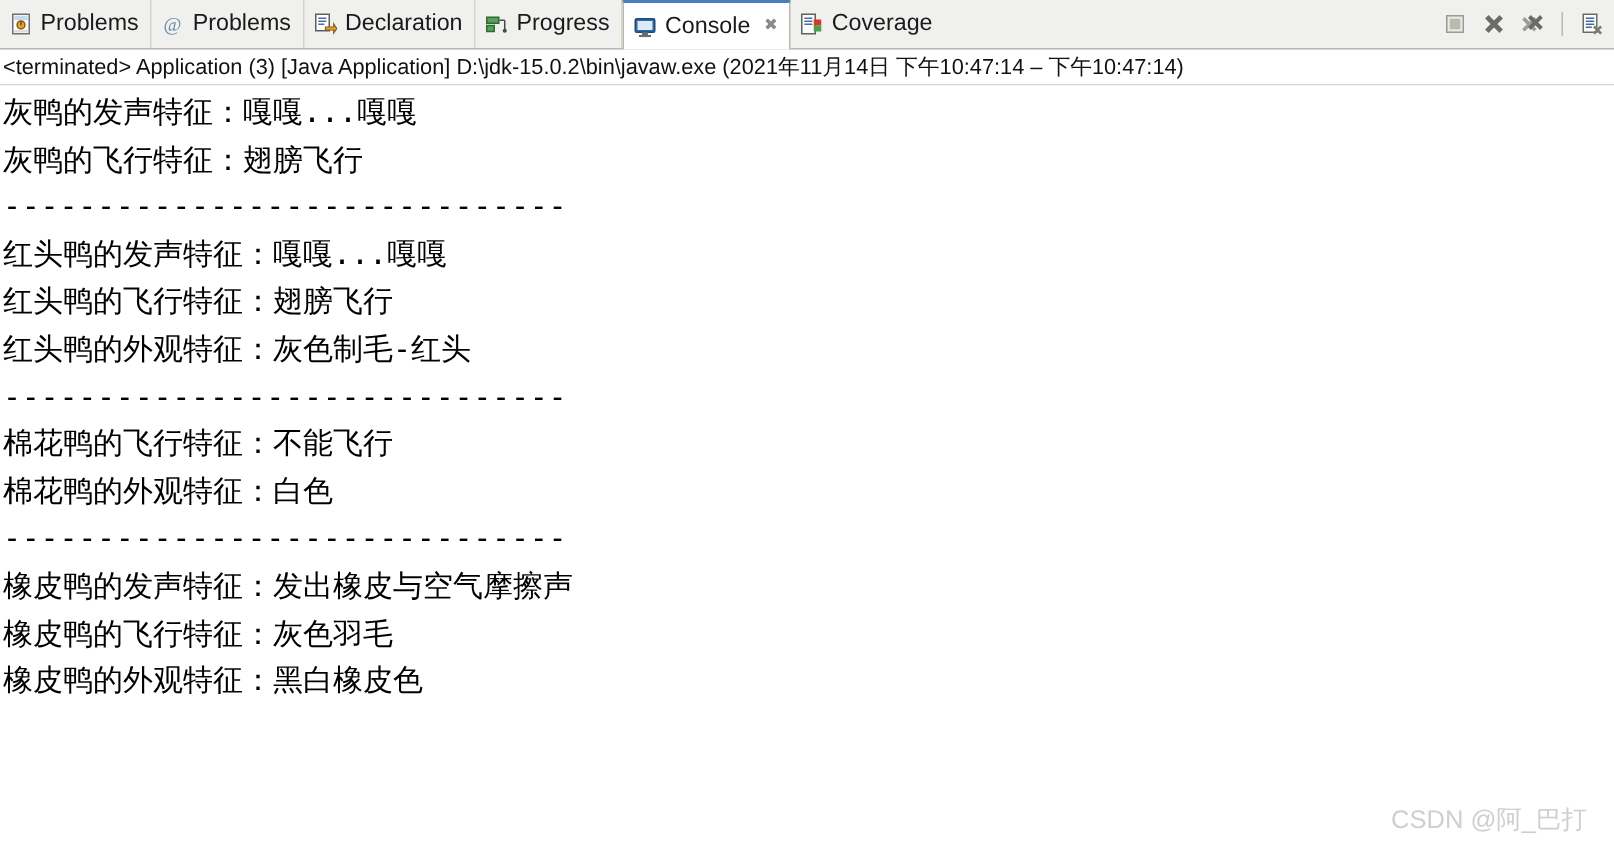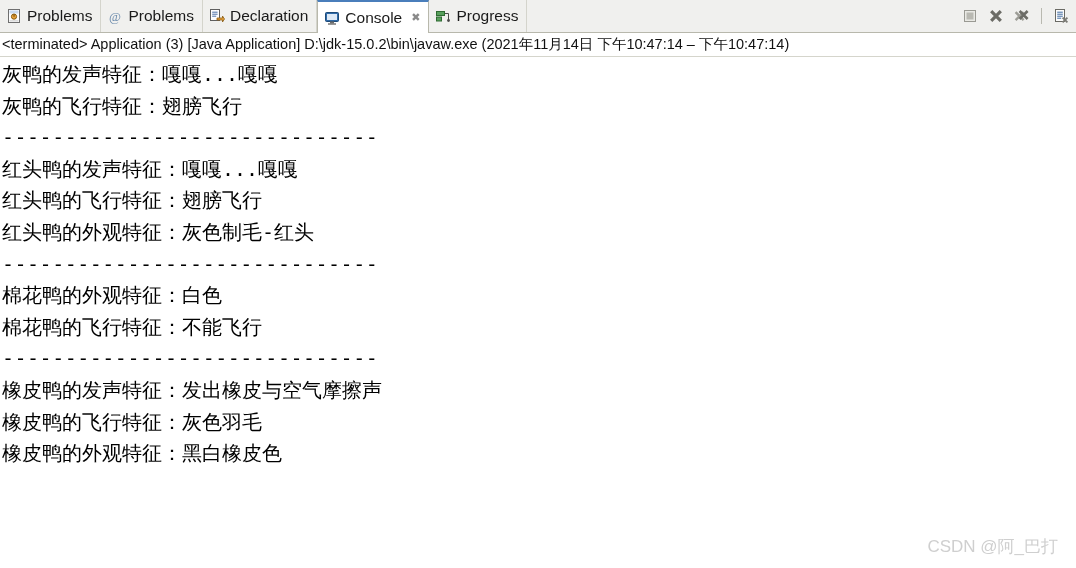--- a/index.html
+++ b/index.html
@@ -173,46 +173,59 @@
             <rect x="1.5" y="1.5" width="9" height="11" fill="#fdfdfd" stroke="#5f5f5f"></rect>
             <line x1="3.2" y1="4.2" x2="8.6" y2="4.2" stroke="#4a6fa5" stroke-width="1"></line>
             <line x1="3.2" y1="6.2" x2="8.6" y2="6.2" stroke="#4a6fa5" stroke-width="1"></line>
             <line x1="3.2" y1="8.2" x2="7.2" y2="8.2" stroke="#4a6fa5" stroke-width="1"></line>
             <path d="M8 10 L13.5 10 L13.5 8 L15.5 11 L13.5 14 L13.5 12 L8 12 Z" fill="#e8a33d" stroke="#8a5c11" stroke-width="0.8"></path>
           </svg>
         </span>
         <span class="tab-label">Declaration</span>
       </div>
 
-      <div class="tab active">
-        <span class="tabicon">
-          <svg width="16" height="16" viewBox="0 0 16 16">
-            <rect x="1.5" y="2.5" width="13" height="9" rx="1" fill="#2f6aa8" stroke="#1d4a78"></rect>
-            <rect x="3" y="4" width="10" height="6" fill="#dde9f6"></rect>
-            <rect x="6" y="11.5" width="4" height="2" fill="#6d6d6d"></rect>
-            <rect x="4" y="13.3" width="8" height="1.4" fill="#6d6d6d"></rect>
-          </svg>
-        </span>
-        <span class="tab-label">Console</span>
-        <span class="tab-close">✖</span>
-      </div>
-
       <div class="tab">
         <span class="tabicon">
           <svg width="16" height="16" viewBox="0 0 16 16">
             <rect x="1.5" y="3.5" width="8" height="4" fill="#58a05c" stroke="#2f6b33"></rect>
             <rect x="1.5" y="9" width="5" height="4" fill="#58a05c" stroke="#2f6b33"></rect>
             <line x1="10" y1="5.5" x2="13.5" y2="5.5" stroke="#4a4a4a"></line>
             <line x1="13.5" y1="5.5" x2="13.5" y2="12" stroke="#4a4a4a"></line>
             <circle cx="13.5" cy="12.5" r="1.4" fill="#4a4a4a"></circle>
           </svg>
         </span>
         <span class="tab-label">Progress</span>
       </div>
 
+      <div class="tab active">
+        <span class="tabicon">
+          <svg width="16" height="16" viewBox="0 0 16 16">
+            <rect x="1.5" y="2.5" width="13" height="9" rx="1" fill="#2f6aa8" stroke="#1d4a78"></rect>
+            <rect x="3" y="4" width="10" height="6" fill="#dde9f6"></rect>
+            <rect x="6" y="11.5" width="4" height="2" fill="#6d6d6d"></rect>
+            <rect x="4" y="13.3" width="8" height="1.4" fill="#6d6d6d"></rect>
+          </svg>
+        </span>
+        <span class="tab-label">Console</span>
+        <span class="tab-close">✖</span>
+      </div>
+
+      <div class="tab" style="border-right:none;">
+        <span class="tabicon">
+          <svg width="16" height="16" viewBox="0 0 16 16">
+            <rect x="1.5" y="1.5" width="9" height="13" fill="#fdfdfd" stroke="#5f5f5f"></rect>
+            <line x1="3.2" y1="4.2" x2="8.6" y2="4.2" stroke="#4a6fa5"></line>
+            <line x1="3.2" y1="6.2" x2="8.6" y2="6.2" stroke="#4a6fa5"></line>
+            <line x1="3.2" y1="8.2" x2="8.6" y2="8.2" stroke="#4a6fa5"></line>
+            <rect x="9.5" y="5" width="5" height="4" fill="#d13b2e"></rect>
+            <rect x="9.5" y="9" width="5" height="4" fill="#4f9e4f"></rect>
+          </svg>
+        </span>
+        <span class="tab-label">Coverage</span>
+      </div>
     </div>
 
     <div class="toolbar">
       <span class="tbbtn">
         <svg width="16" height="16" viewBox="0 0 16 16">
           <rect x="2.5" y="2.5" width="11" height="11" fill="#e9e9e4" stroke="#9a9a93"></rect>
           <rect x="4.5" y="4.5" width="7" height="7" fill="#b9b9b2"></rect>
         </svg>
       </span>
       <span class="tbbtn">
@@ -243,22 +256,22 @@
   <div class="proc-header">&lt;terminated&gt; Application (3) [Java Application] D:\jdk-15.0.2\bin\javaw.exe  (2021年11月14日 下午10:47:14 – 下午10:47:14)</div>
 
   <div class="console">
     <div class="cline">灰鸭的发声特征：嘎嘎...嘎嘎</div>
     <div class="cline">灰鸭的飞行特征：翅膀飞行</div>
     <div class="cline sep">------------------------------</div>
     <div class="cline">红头鸭的发声特征：嘎嘎...嘎嘎</div>
     <div class="cline">红头鸭的飞行特征：翅膀飞行</div>
     <div class="cline">红头鸭的外观特征：灰色制毛-红头</div>
     <div class="cline sep">------------------------------</div>
+    <div class="cline">棉花鸭的飞行特征：不能飞行</div>
     <div class="cline">棉花鸭的外观特征：白色</div>
-    <div class="cline">棉花鸭的飞行特征：不能飞行</div>
     <div class="cline sep">------------------------------</div>
     <div class="cline">橡皮鸭的发声特征：发出橡皮与空气摩擦声</div>
     <div class="cline">橡皮鸭的飞行特征：灰色羽毛</div>
     <div class="cline">橡皮鸭的外观特征：黑白橡皮色</div>
 
     <div class="watermark">CSDN @阿_巴打</div>
   </div>
 
 </div>
 

